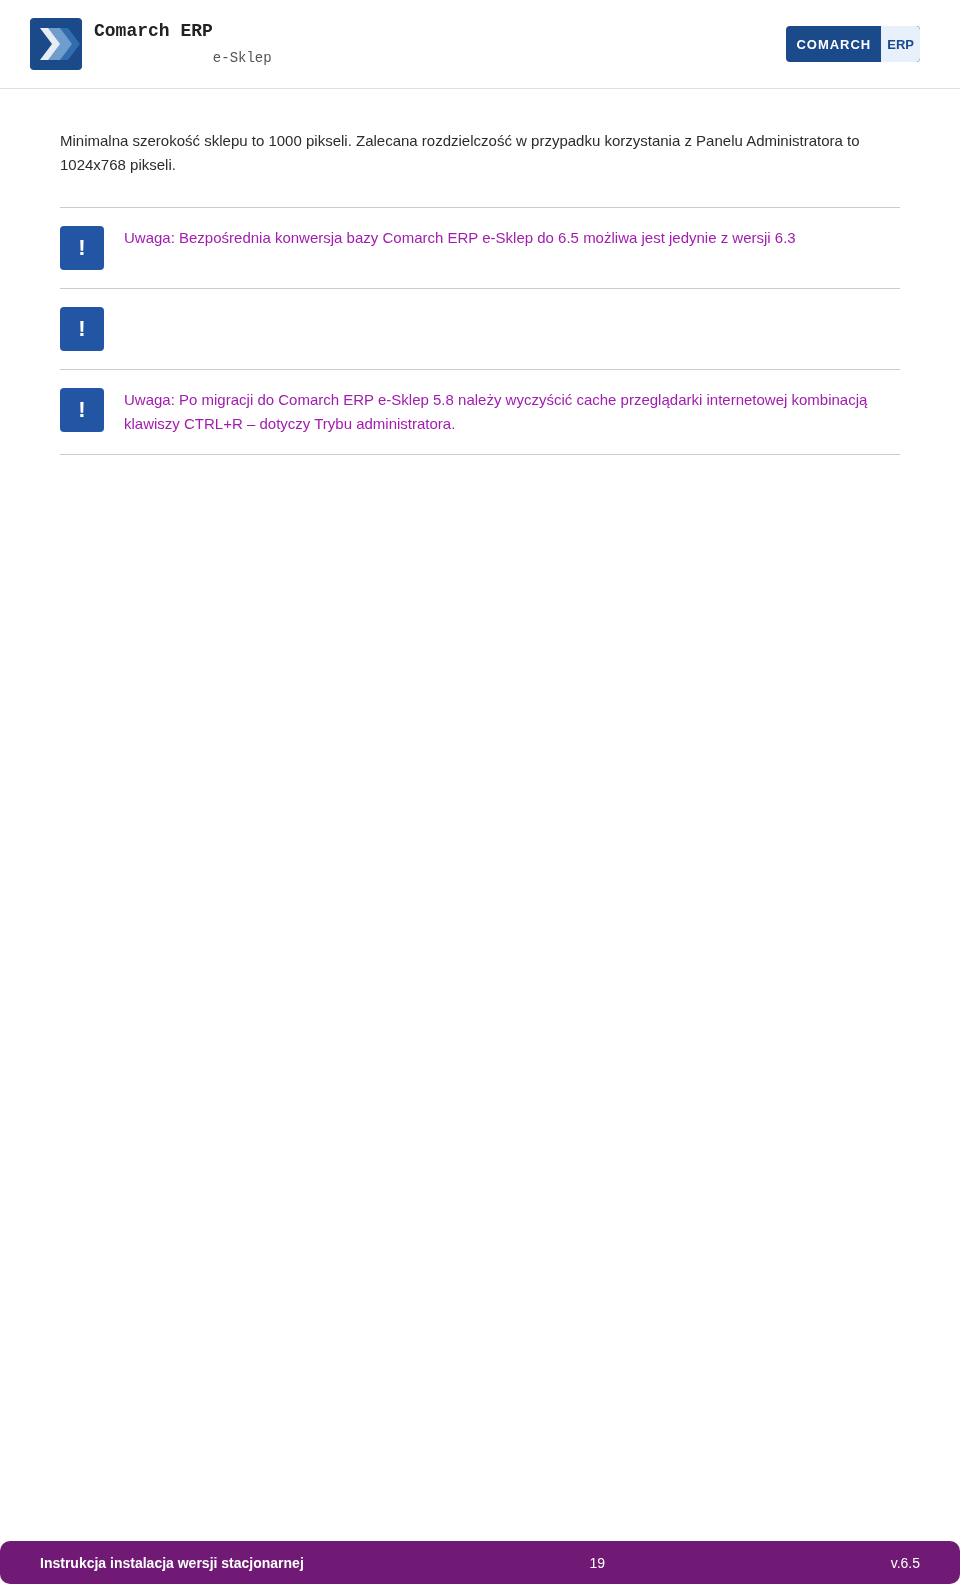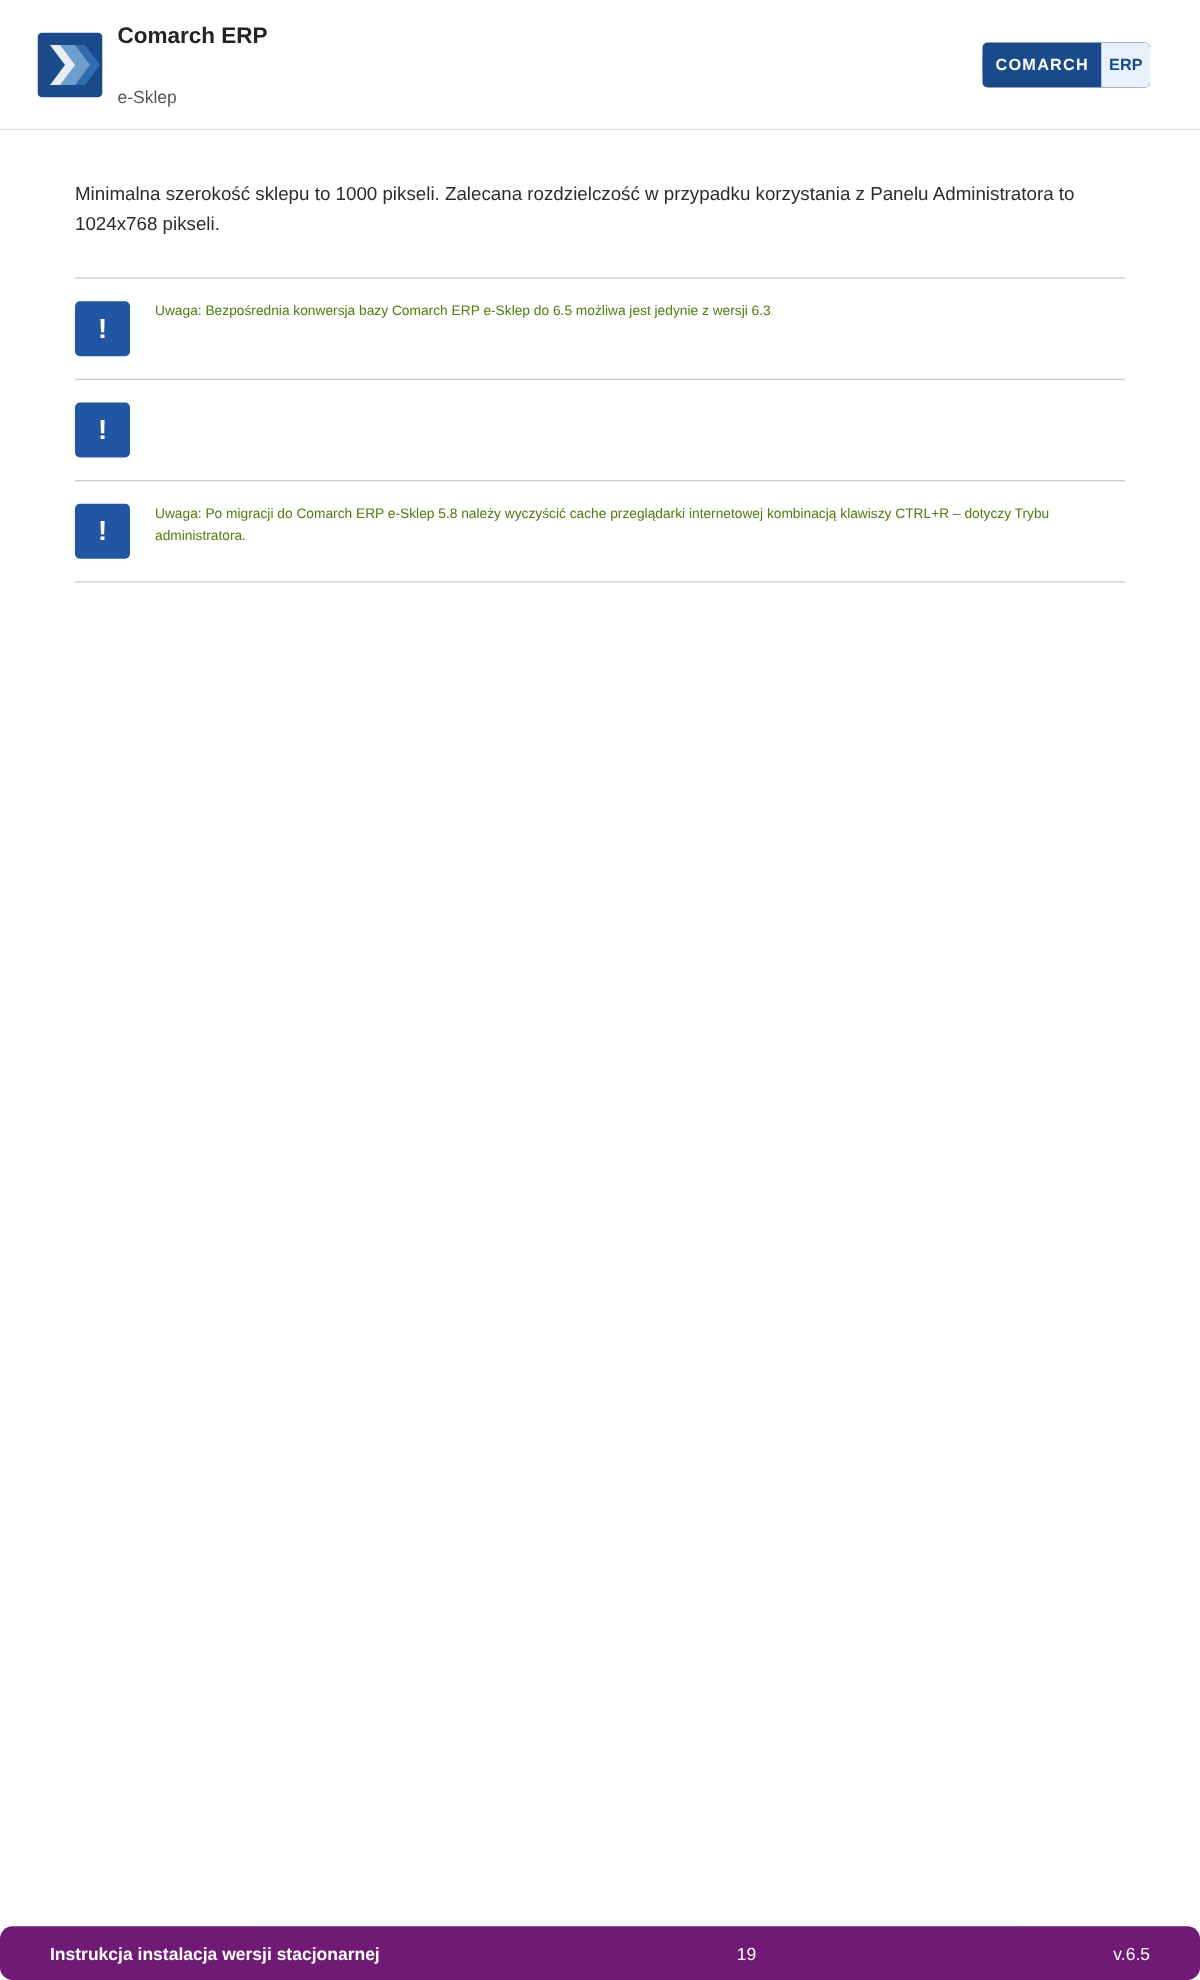--- a/index.html
+++ b/index.html
@@ -29,22 +29,23 @@
       gap: 12px;
     }
 
     .logo-icon {
       width: 52px;
       height: 52px;
     }
 
     .logo-text {
       display: flex;
-      flex-direction: column;
+      flex-direction: row;
       line-height: 1.2;
+      font-family: Liberation Mono, monospace;
     }
 
     .logo-erp {
       font-size: 18px;
       font-weight: bold;
       color: #222;
     }
 
     .logo-esklep {
       font-size: 14px;
@@ -127,23 +128,23 @@
       border-radius: 4px;
       display: flex;
       align-items: center;
       justify-content: center;
       color: #ffffff;
       font-size: 22px;
       font-weight: bold;
     }
 
     .warning-text {
-      font-size: 11px;
+      font-size: 15px;
       line-height: 1.6;
-      color: #4d7c0f;
+      color: #a21caf;
       flex: 1;
     }
 
     
     .footer {
       position: absolute;
       bottom: 0;
       left: 0;
       right: 0;
       height: 43px;

